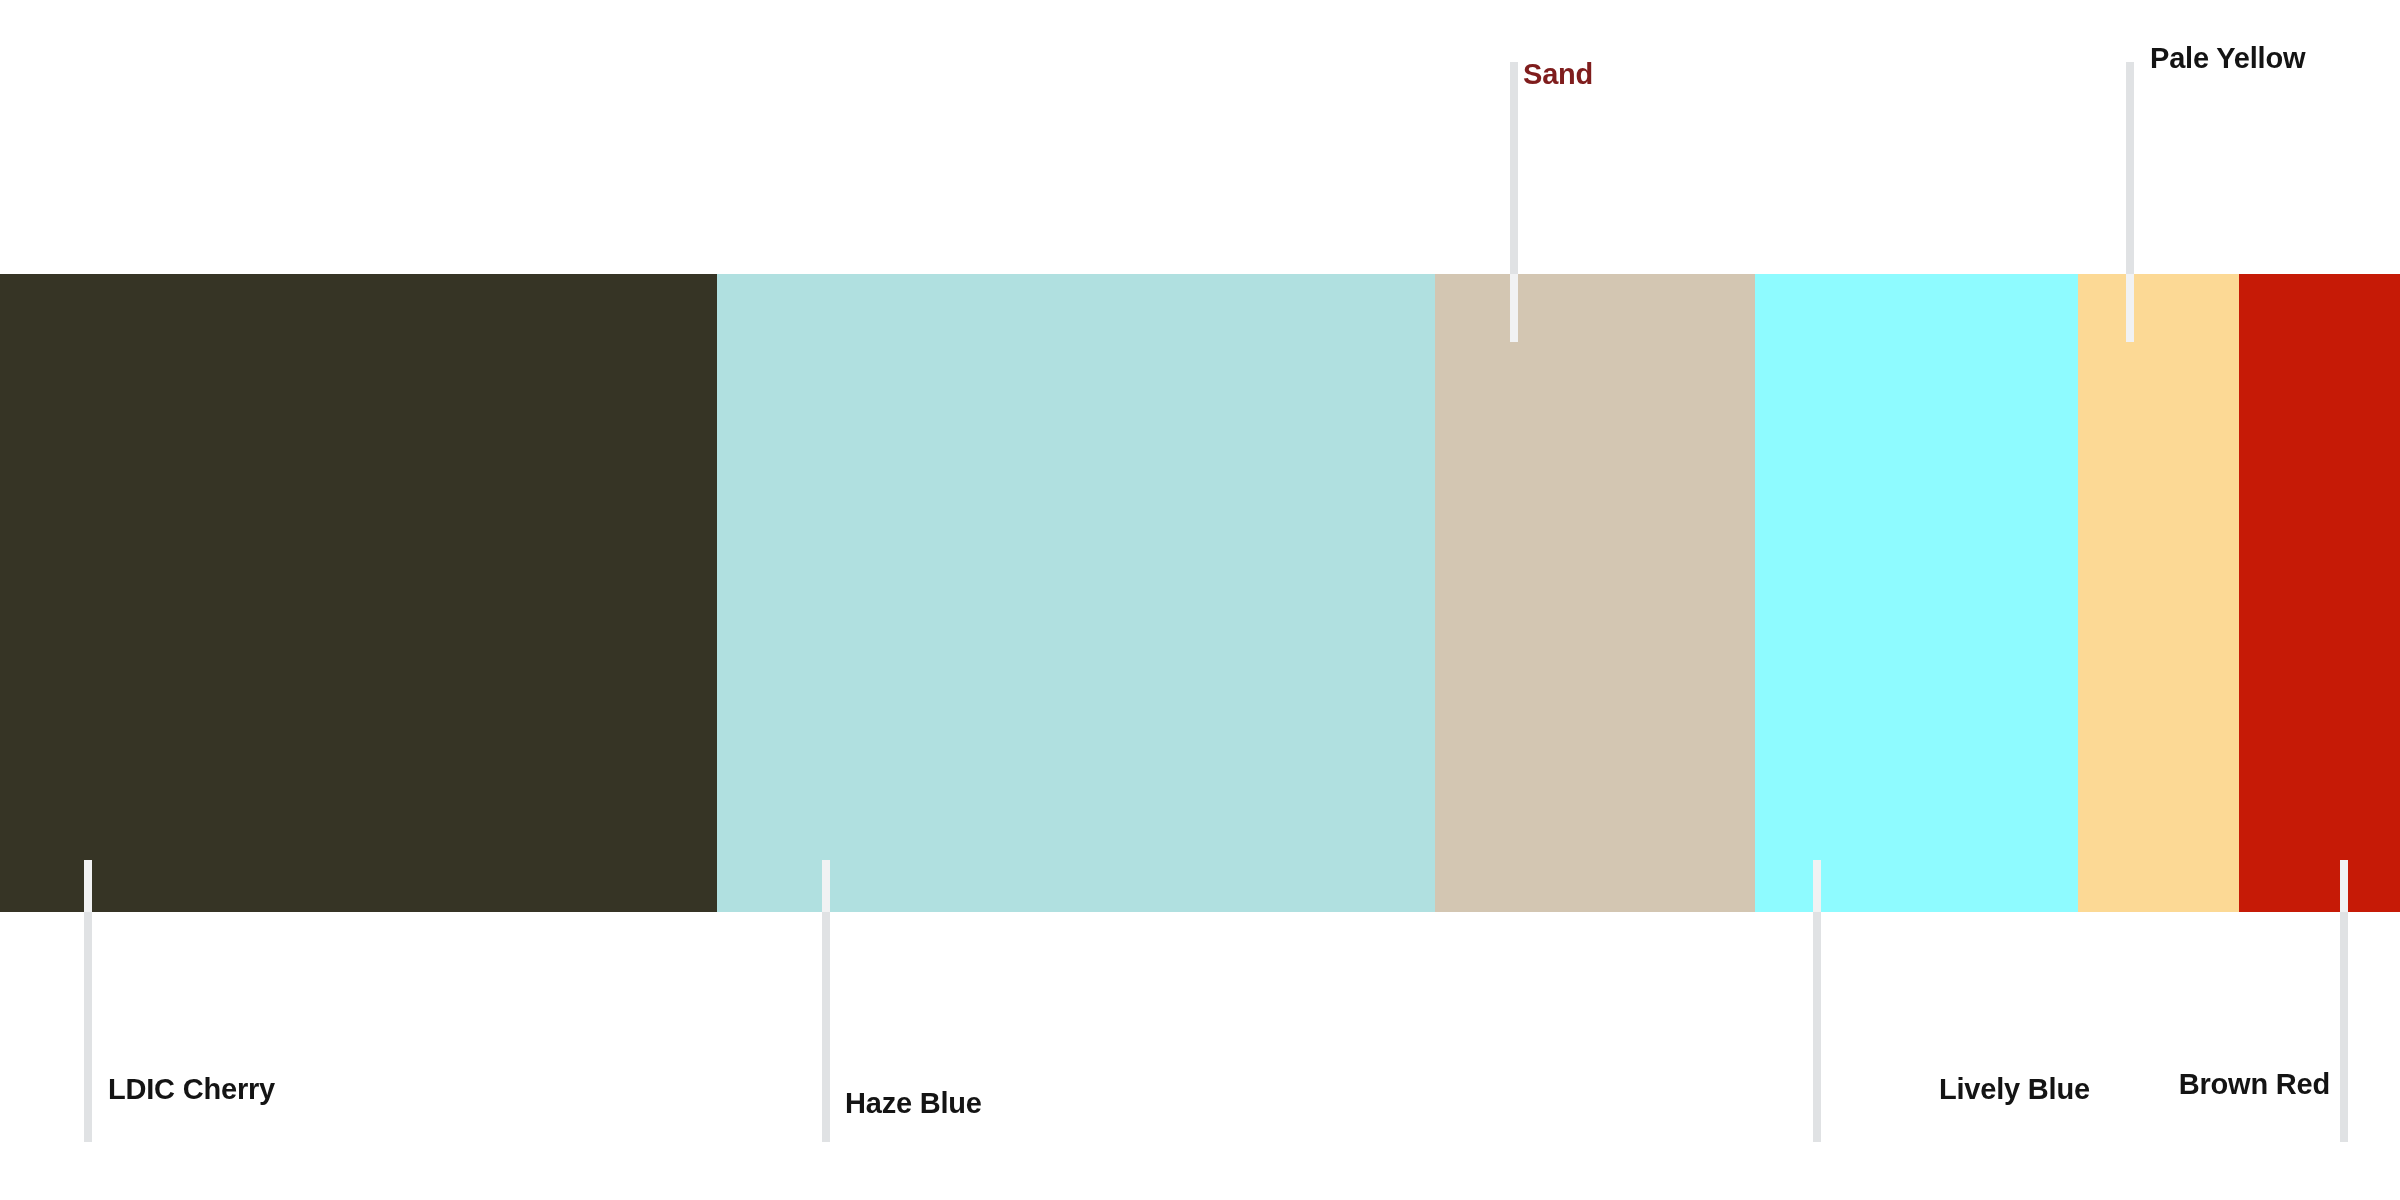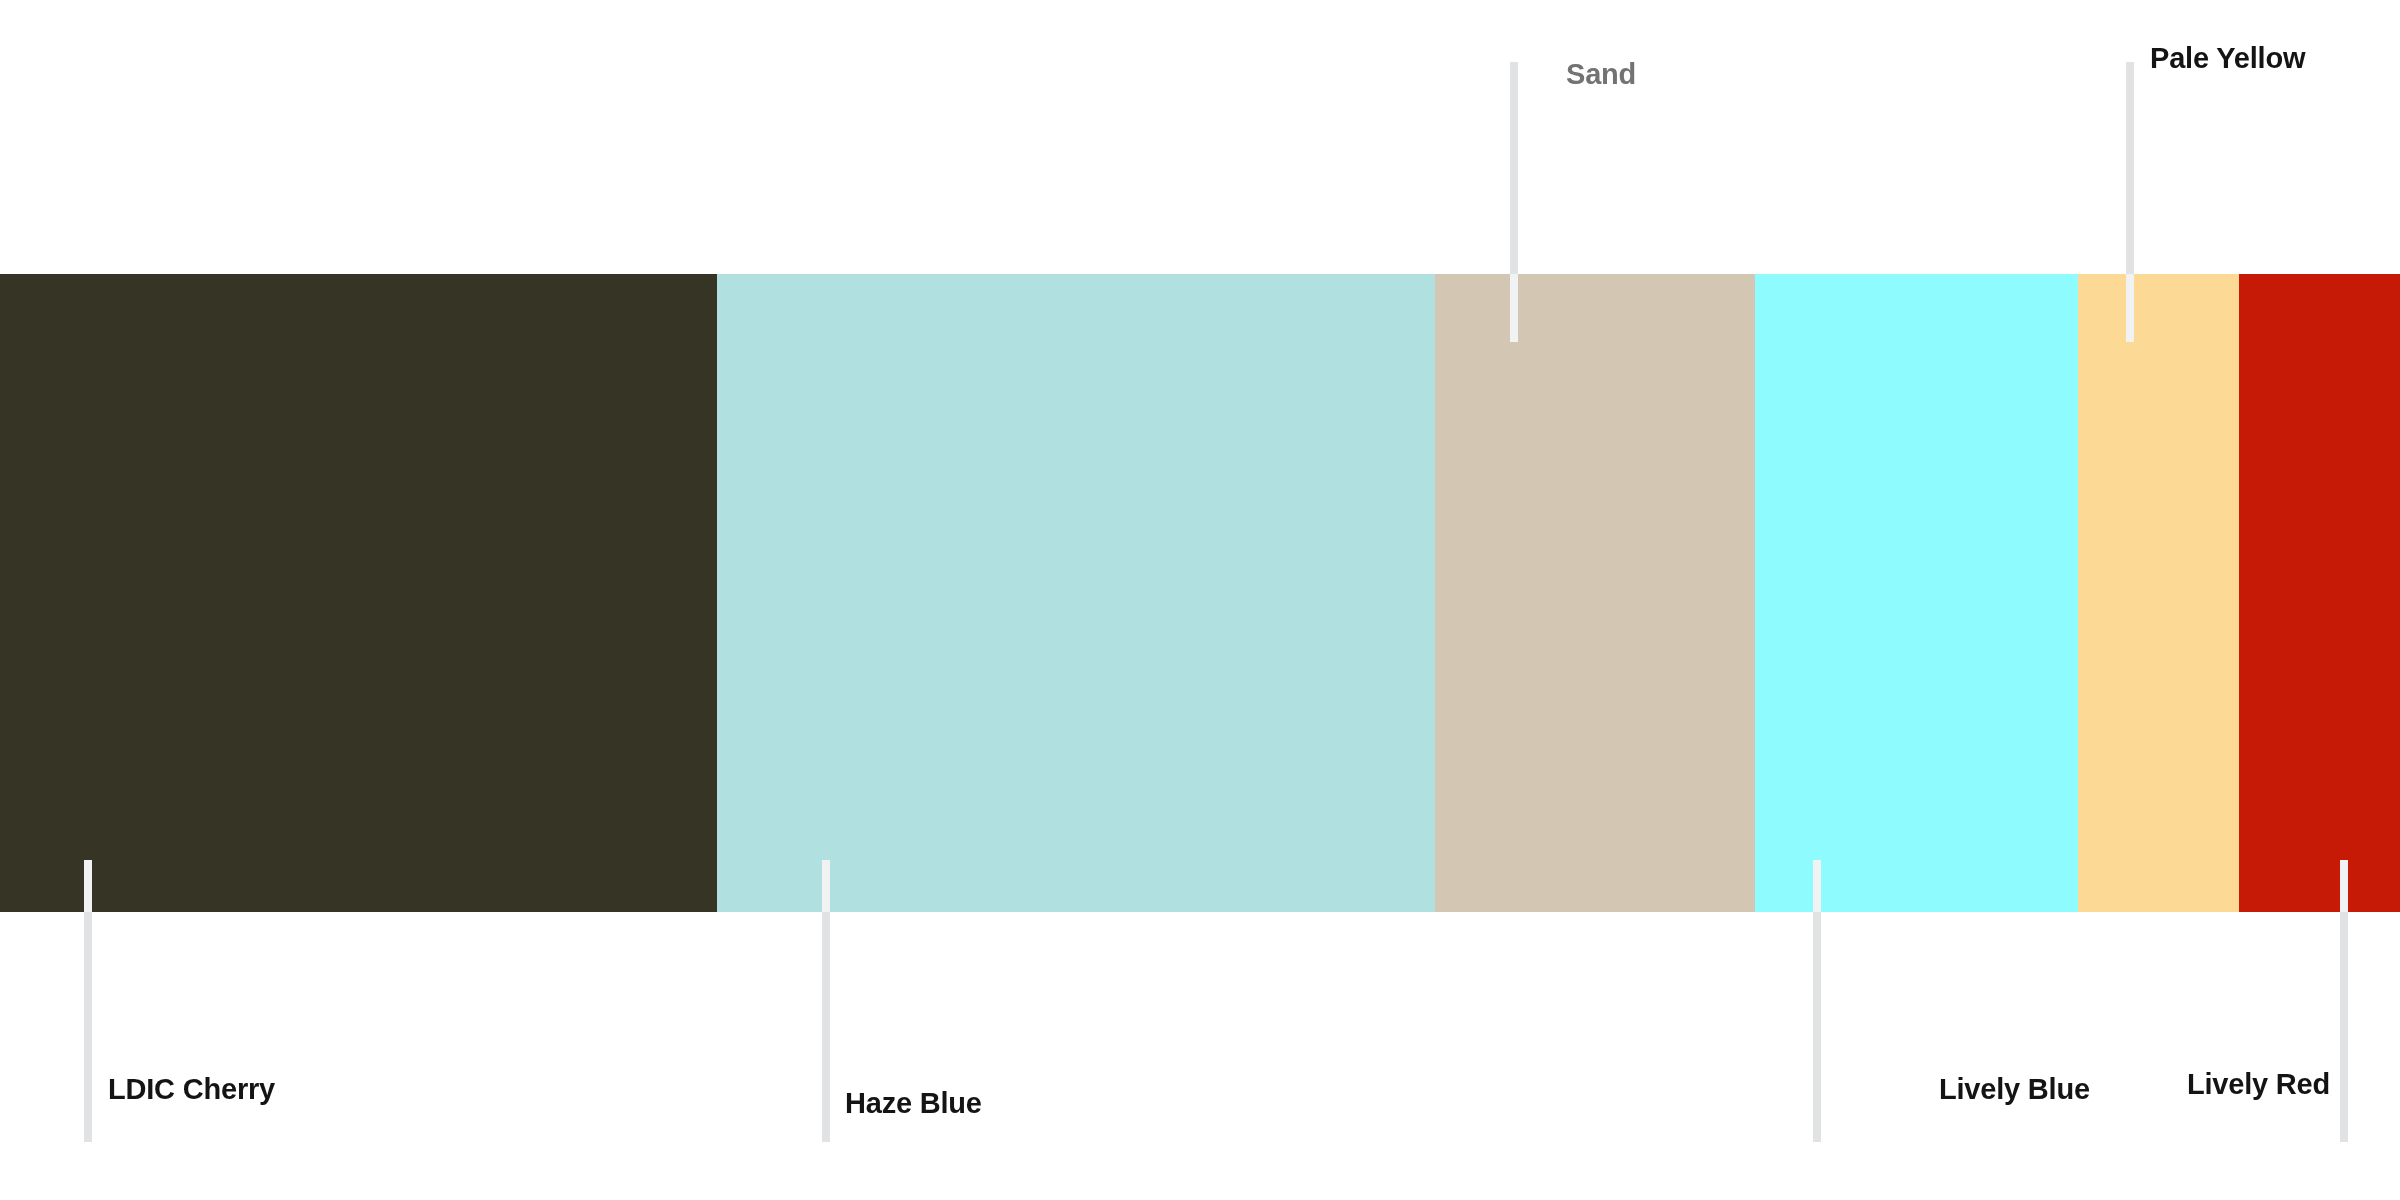--- a/index.html
+++ b/index.html
@@ -84,25 +84,25 @@
 
   <div id="annotation-layer">
       <div class="leader bottom" style="left: 84px;"></div>
       <div class="leader-overlay" style="left: 84px; top: 860px; height: 52px;"></div>
       <div class="label" style="top: 1075px; left: 108px; color: rgb(20, 20, 20);">LDIC Cherry</div>
       <div class="leader bottom" style="left: 822px;"></div>
       <div class="leader-overlay" style="left: 822px; top: 860px; height: 52px;"></div>
       <div class="label" style="top: 1075px; left: 845px; color: rgb(20, 20, 20); margin-top: 14px;">Haze Blue</div>
       <div class="leader top" style="left: 1510px;"></div>
       <div class="leader-overlay" style="left: 1510px; top: 274px; height: 68px;"></div>
-      <div class="label" style="top: 60px; left: 1566px; color: #737373;">Sand</div>
+      <div class="label" style="top: 60px; left: 1523px; color: #7f1d1d;">Sand</div>
       <div class="leader bottom" style="left: 1813px;"></div>
       <div class="leader-overlay" style="left: 1813px; top: 860px; height: 52px;"></div>
       <div class="label" style="top: 1075px; left: 1939px; color: rgb(20, 20, 20); text-align: right;">Lively Blue</div>
       <div class="leader top" style="left: 2126px;"></div>
       <div class="leader-overlay" style="left: 2126px; top: 274px; height: 68px;"></div>
       <div class="label" style="top: 44px; left: 2150px; color: rgb(20, 20, 20);">Pale Yellow</div>
       <div class="leader bottom" style="left: 2340px;"></div>
       <div class="leader-overlay" style="left: 2340px; top: 860px; height: 52px;"></div>
-      <div class="label align-right" style="top: 1070px; right: 70px; color: rgb(20, 20, 20);">Lively Red</div>
+      <div class="label align-right" style="top: 1070px; right: 70px; color: rgb(20, 20, 20);">Brown Red</div>
     </div>
 
 </div>
 
 </body></html>

